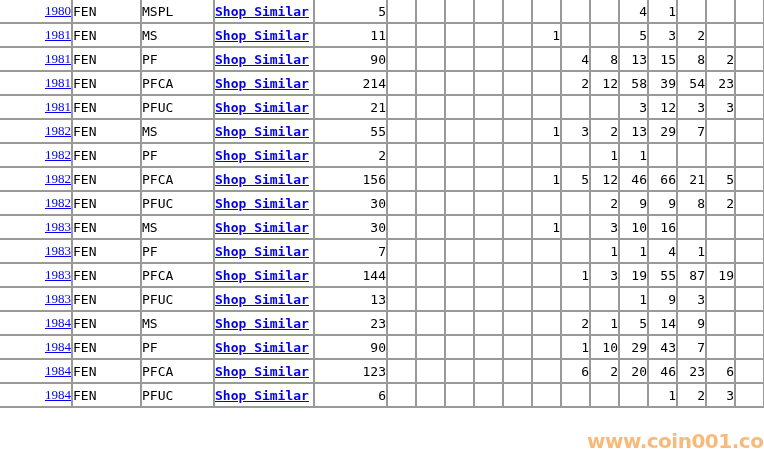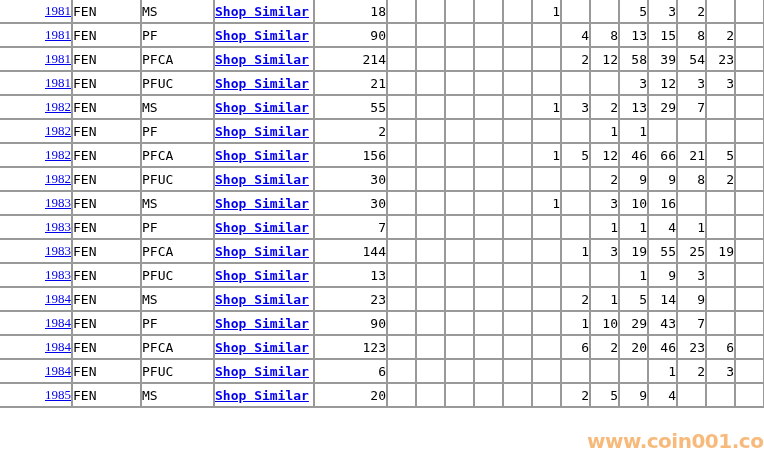--- a/index.html
+++ b/index.html
@@ -90,25 +90,45 @@
       <col style="width:29px">
         <col style="width:29px">
         <col style="width:29px">
       <col style="width:29px">
         <col style="width:29px">
         <col style="width:29px">
       <col style="width:29px">
     </colgroup>
     <tbody id="table-body">
         <tr>
+      <td class="year-cell"><a href="#">1980</a></td>
+      <td class="series-cell">FEN</td>
+      <td class="grade-cell">MSPL</td>
+      <td class="shop-cell"><a href="#">Shop Similar</a></td>
+      <td class="count-cell">5</td>
+    <td class="gcount-cell"></td>
+          <td class="gcount-cell"></td>
+          <td class="gcount-cell"></td>
+          <td class="gcount-cell"></td>
+          <td class="gcount-cell"></td>
+          <td class="gcount-cell"></td>
+          <td class="gcount-cell"></td>
+          <td class="gcount-cell"></td>
+          <td class="gcount-cell">4</td>
+          <td class="gcount-cell">1</td>
+          <td class="gcount-cell"></td>
+          <td class="gcount-cell"></td>
+          <td class="gcount-cell"></td>
+        </tr>
+        <tr>
       <td class="year-cell"><a href="#">1981</a></td>
       <td class="series-cell">FEN</td>
       <td class="grade-cell">MS</td>
       <td class="shop-cell"><a href="#">Shop Similar</a></td>
-      <td class="count-cell">18</td>
+      <td class="count-cell">11</td>
     <td class="gcount-cell"></td>
           <td class="gcount-cell"></td>
           <td class="gcount-cell"></td>
           <td class="gcount-cell"></td>
           <td class="gcount-cell"></td>
           <td class="gcount-cell">1</td>
           <td class="gcount-cell"></td>
           <td class="gcount-cell"></td>
           <td class="gcount-cell">5</td>
           <td class="gcount-cell">3</td>
@@ -305,21 +325,21 @@
     <td class="gcount-cell"></td>
           <td class="gcount-cell"></td>
           <td class="gcount-cell"></td>
           <td class="gcount-cell"></td>
           <td class="gcount-cell"></td>
           <td class="gcount-cell"></td>
           <td class="gcount-cell">1</td>
           <td class="gcount-cell">3</td>
           <td class="gcount-cell">19</td>
           <td class="gcount-cell">55</td>
-          <td class="gcount-cell">25</td>
+          <td class="gcount-cell">87</td>
           <td class="gcount-cell">19</td>
           <td class="gcount-cell"></td>
         </tr>
         <tr>
       <td class="year-cell"><a href="#">1983</a></td>
       <td class="series-cell">FEN</td>
       <td class="grade-cell">PFUC</td>
       <td class="shop-cell"><a href="#">Shop Similar</a></td>
       <td class="count-cell">13</td>
     <td class="gcount-cell"></td>
@@ -407,40 +427,20 @@
           <td class="gcount-cell"></td>
           <td class="gcount-cell"></td>
           <td class="gcount-cell"></td>
           <td class="gcount-cell"></td>
           <td class="gcount-cell"></td>
           <td class="gcount-cell"></td>
           <td class="gcount-cell"></td>
           <td class="gcount-cell">1</td>
           <td class="gcount-cell">2</td>
           <td class="gcount-cell">3</td>
-          <td class="gcount-cell"></td>
-        </tr>
-        <tr>
-      <td class="year-cell"><a href="#">1985</a></td>
-      <td class="series-cell">FEN</td>
-      <td class="grade-cell">MS</td>
-      <td class="shop-cell"><a href="#">Shop Similar</a></td>
-      <td class="count-cell">20</td>
-    <td class="gcount-cell"></td>
-          <td class="gcount-cell"></td>
-          <td class="gcount-cell"></td>
-          <td class="gcount-cell"></td>
-          <td class="gcount-cell"></td>
-          <td class="gcount-cell"></td>
-          <td class="gcount-cell">2</td>
-          <td class="gcount-cell">5</td>
-          <td class="gcount-cell">9</td>
-          <td class="gcount-cell">4</td>
-          <td class="gcount-cell"></td>
-          <td class="gcount-cell"></td>
           <td class="gcount-cell"></td>
         </tr>
       </tbody>
   </table>
 
   <div class="watermark" style="color: rgb(246, 169, 91);">www.coin001.com</div>
 
 </div>
 
 </body></html>

